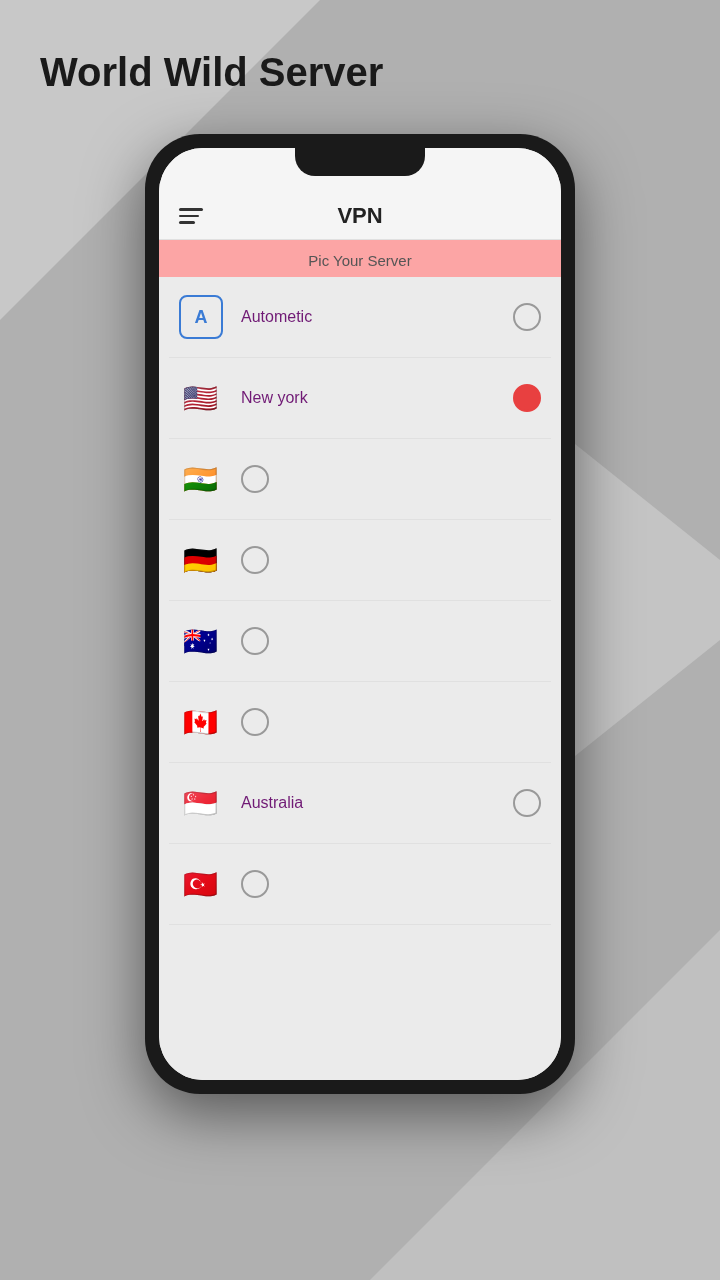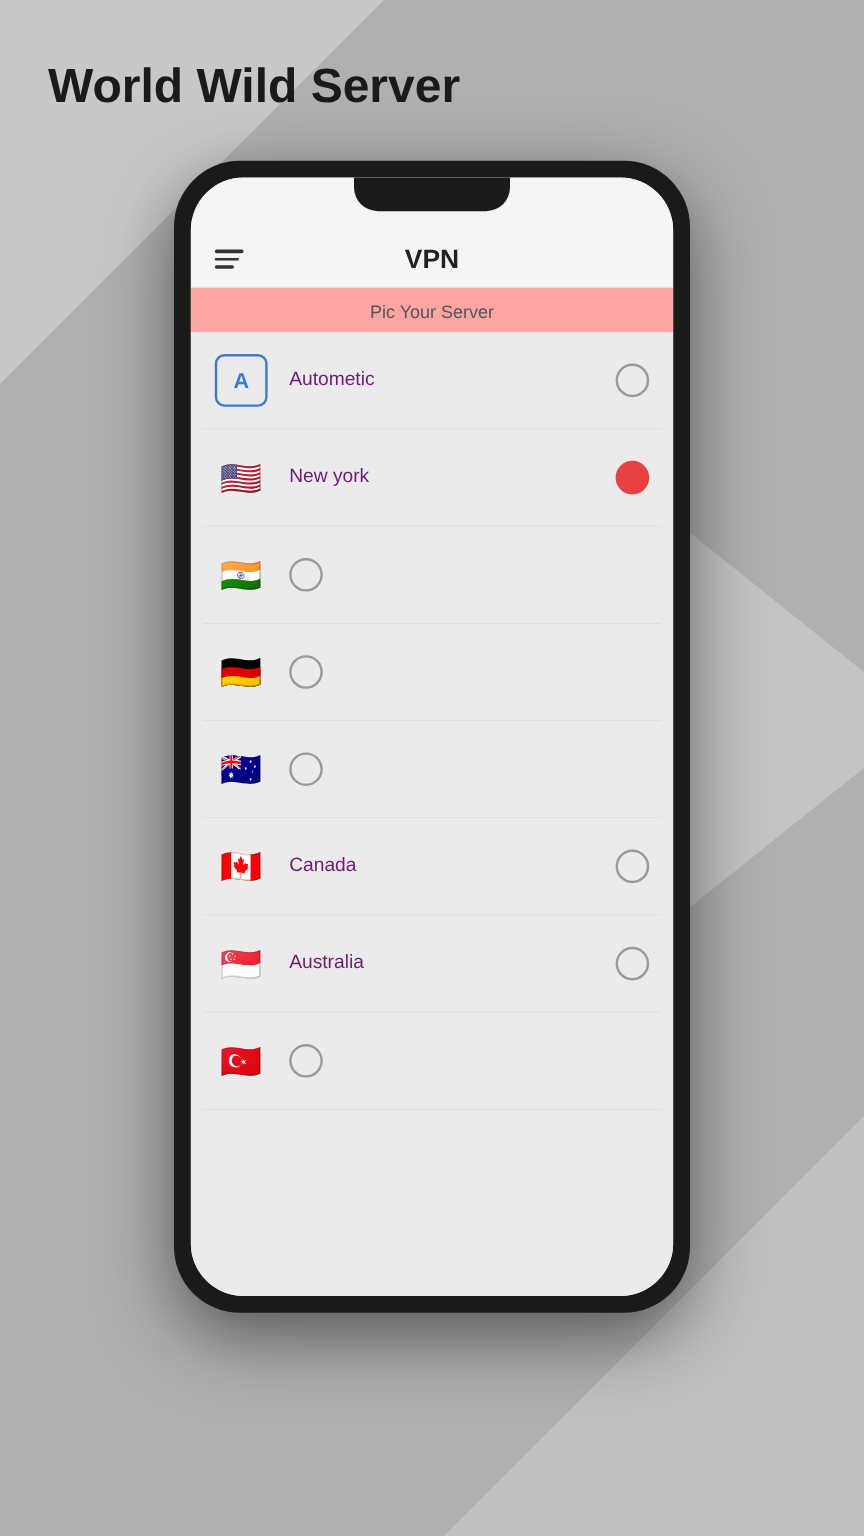--- a/index.html
+++ b/index.html
@@ -267,21 +267,20 @@
         <div class="radio-btn"></div>
       </div>
 
       <div class="server-item">
         <div class="server-flag">🇦🇺</div>
         <div class="radio-btn"></div>
       </div>
 
       <div class="server-item">
         <div class="server-flag">🇨🇦</div>
-        <span class="server-name">Canada</span>
         <div class="radio-btn"></div>
       </div>
 
       <div class="server-item">
         <div class="server-flag">🇸🇬</div>
         <span class="server-name">Australia</span>
         <div class="radio-btn"></div>
       </div>
 
       <div class="server-item">

